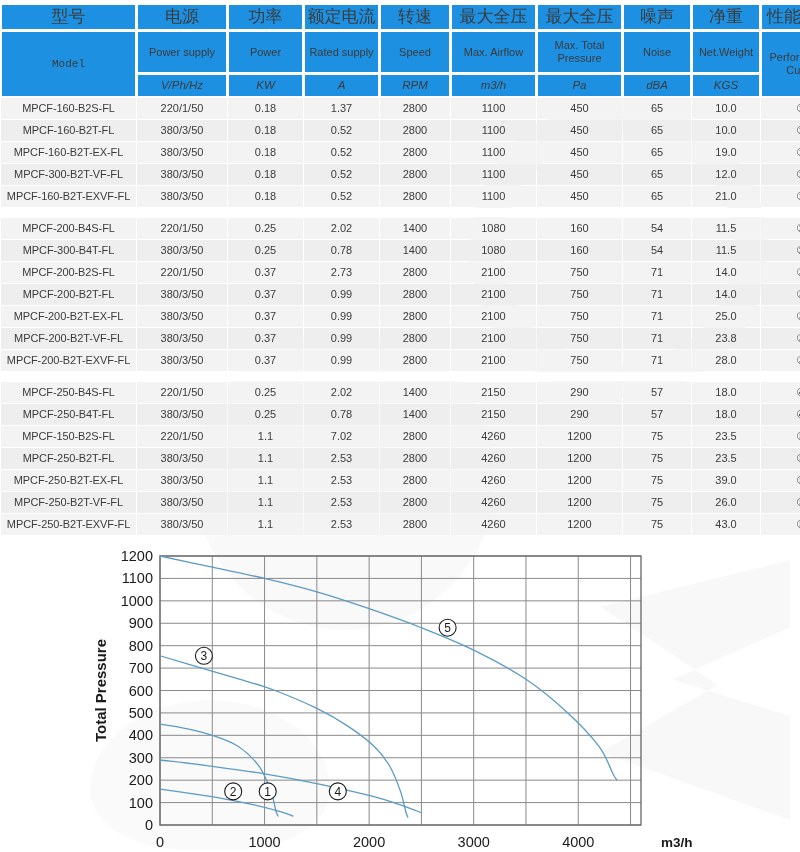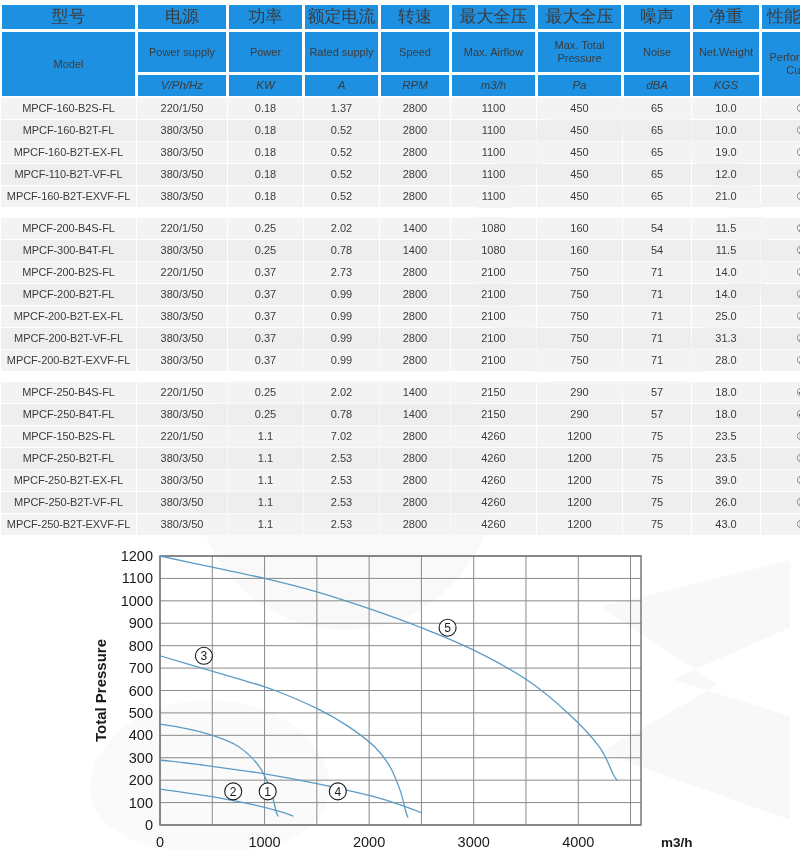--- a/index.html
+++ b/index.html
@@ -32,21 +32,21 @@
     padding:0;margin:0;text-align:center;vertical-align:middle;
     font-size:11px;color:#3b3b3b;line-height:1.15;
   }
   thead th{
     background:#1e90e2;color:#ffffff;font-weight:normal;
     border:1px solid #ffffff;
   }
   thead tr.r-cn th{height:24px;font-size:17px;}
   thead tr.r-en th{height:40px;font-size:11px;}
   thead tr.r-un th{height:21px;font-size:11.5px;font-style:italic;}
-  th.model-cell{font-size:13px;}
+  th.model-cell{font-size:13px;font-family:Liberation Mono, monospace;}
   th.perf-cell{font-size:11.5px;line-height:1.35;}
 
   tbody td{height:21px;background:#f3f3f3;font-size:11.5px;color:#3c3c3c;
            border:none;}
   tbody tr:nth-child(even) td{background:#eeeeee;}
   tbody tr.spacer td{height:9px;background:#ffffff !important;border:none;}
   td.model{font-size:11px;letter-spacing:-0.1px;}
   td.curve span.cnum{font-size:11px;}
 
   
@@ -156,21 +156,21 @@
           <td>0.18</td>
           <td>0.52</td>
           <td>2800</td>
           <td>1100</td>
           <td>450</td>
           <td>65</td>
           <td>19.0</td>
           <td class="curve"><span class="cnum">①</span></td>
         </tr>
         <tr>
-          <td class="model">MPCF-110-B2T-VF-FL</td>
+          <td class="model">MPCF-300-B2T-VF-FL</td>
           <td>380/3/50</td>
           <td>0.18</td>
           <td>0.52</td>
           <td>2800</td>
           <td>1100</td>
           <td>450</td>
           <td>65</td>
           <td>12.0</td>
           <td class="curve"><span class="cnum">①</span></td>
         </tr>
@@ -251,21 +251,21 @@
         </tr>
         <tr>
           <td class="model">MPCF-200-B2T-VF-FL</td>
           <td>380/3/50</td>
           <td>0.37</td>
           <td>0.99</td>
           <td>2800</td>
           <td>2100</td>
           <td>750</td>
           <td>71</td>
-          <td>31.3</td>
+          <td>23.8</td>
           <td class="curve"><span class="cnum">③</span></td>
         </tr>
         <tr>
           <td class="model">MPCF-200-B2T-EXVF-FL</td>
           <td>380/3/50</td>
           <td>0.37</td>
           <td>0.99</td>
           <td>2800</td>
           <td>2100</td>
           <td>750</td>

